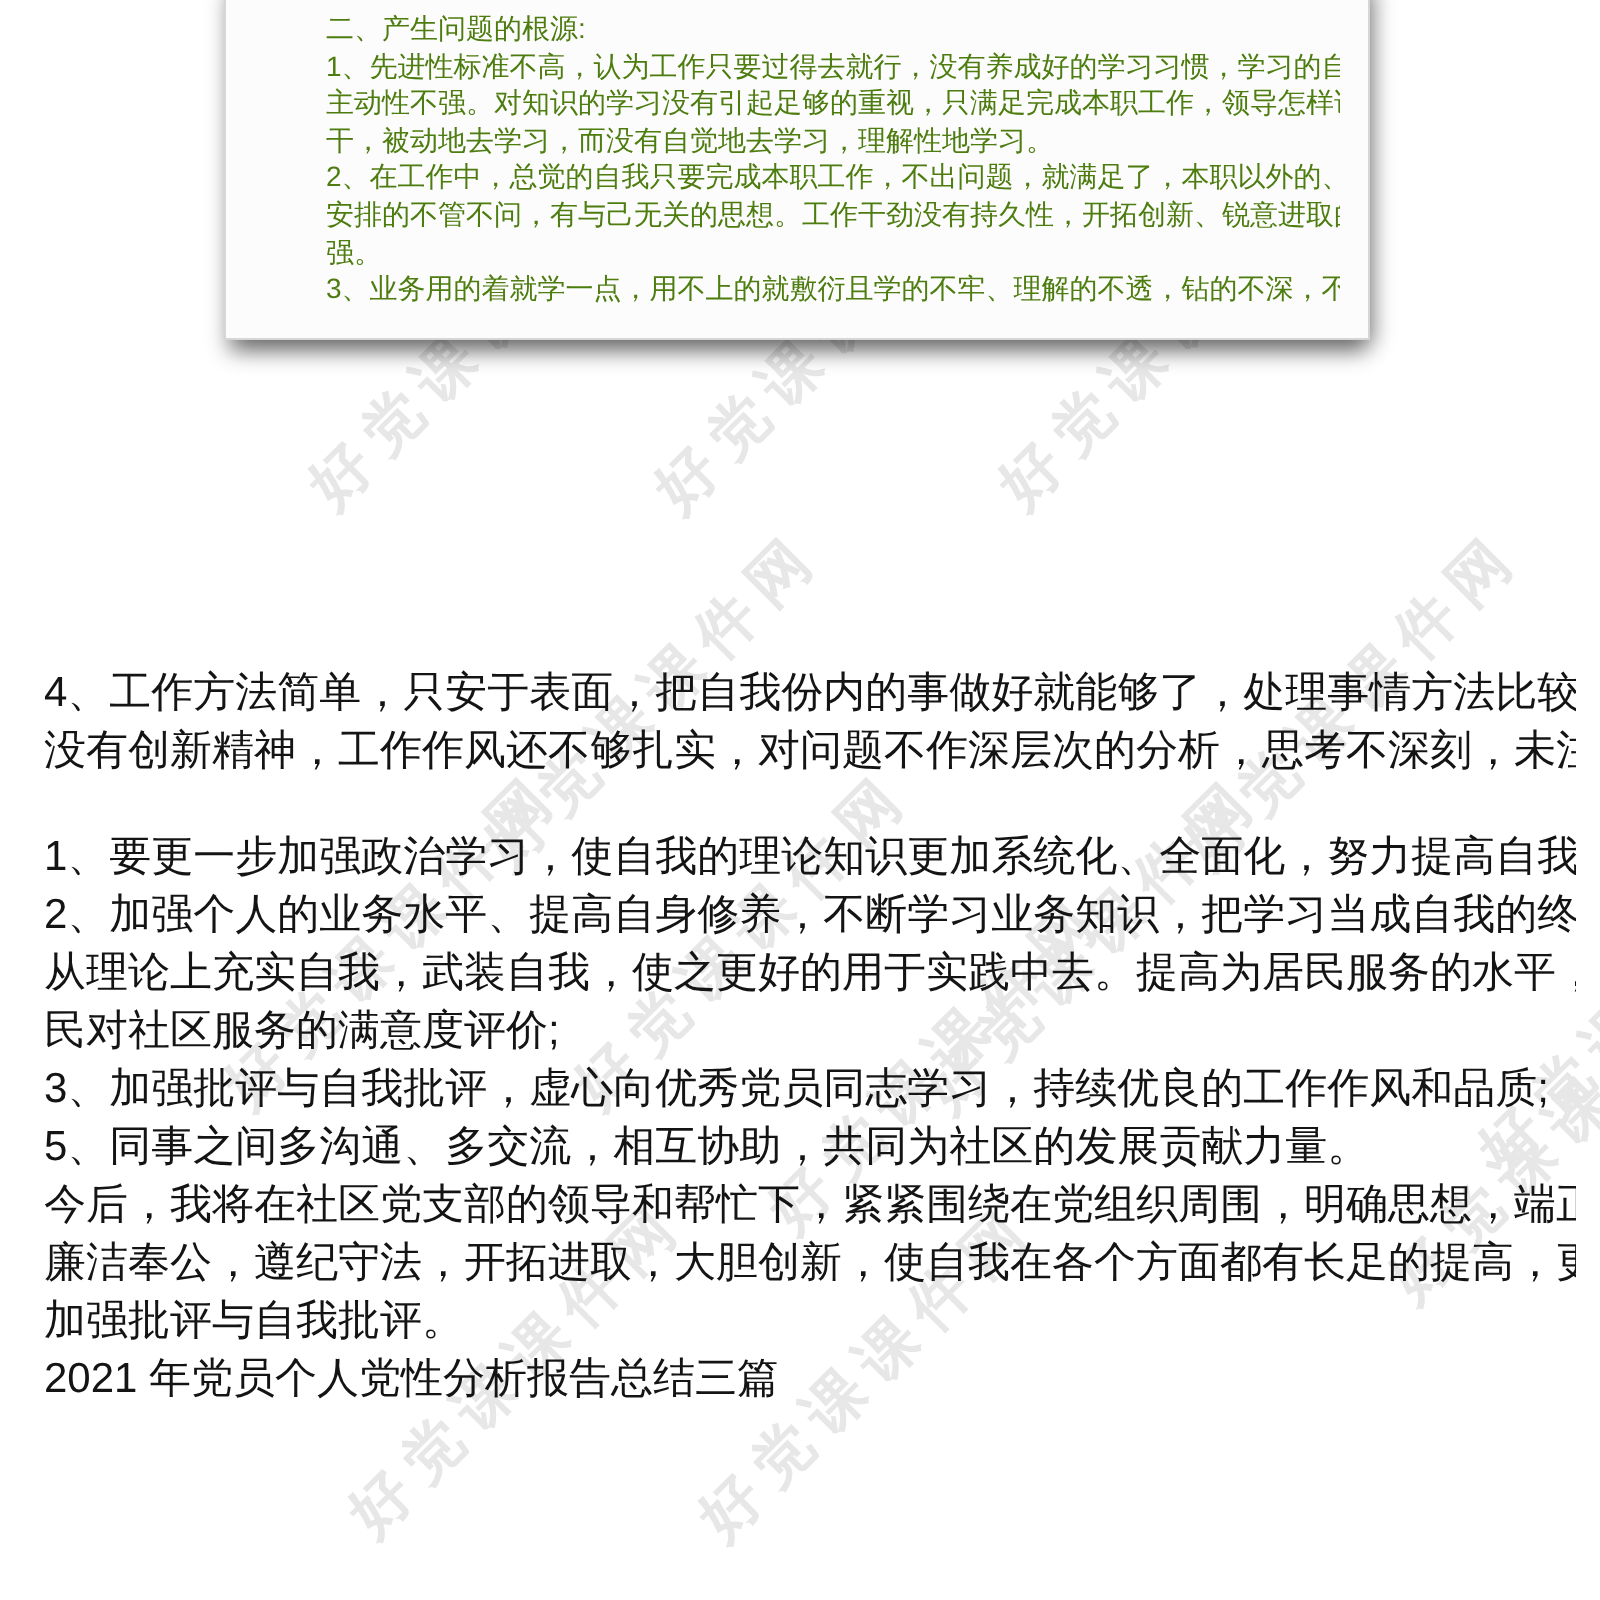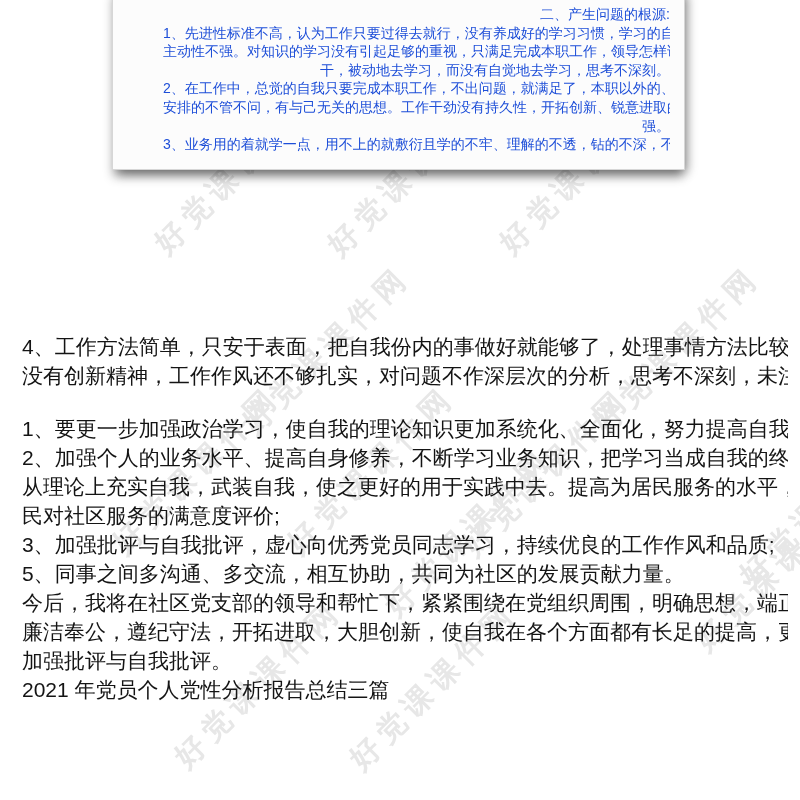--- a/index.html
+++ b/index.html
@@ -21,21 +21,21 @@
     font-size:21px;line-height:29px;white-space:nowrap;overflow:hidden;
   }
   .block-gap{margin-top:24px;}
   .snippet-card{
     position:absolute;left:112px;top:-14px;width:573px;height:184px;
     box-sizing:border-box;padding:18px 14px 0 50px;overflow:hidden;
     background:#fcfcfc;border:1px solid #d6d6d6;z-index:3;
     box-shadow:0 8px 10px -2px rgba(0,0,0,0.45), 6px 5px 10px -3px rgba(0,0,0,0.28);
   }
   .card-line{
-    font-size:14px;line-height:18.6px;color:#1d4ed8;white-space:nowrap;overflow:hidden;text-align:right;
+    font-size:14px;line-height:18.6px;color:#4d7c0f;white-space:nowrap;overflow:hidden;
   }
 </style>
 </head>
 <body>
 
 <div class="page">
 
   <div class="watermark-layer">
       <span class="watermark" style="left: 160px; top: 228px; color: rgb(231, 231, 231);">好党课课件网</span>
       <span class="watermark" style="left: 333px; top: 230px; color: rgb(231, 231, 231);">好党课课件网</span>
@@ -69,21 +69,21 @@
         <div class="body-line">加强批评与自我批评。</div>
         <div class="body-line">2021 年党员个人党性分析报告总结三篇</div>
       </div>
   </div>
 
   <div class="snippet-card">
     <div>
         <div class="card-line">二、产生问题的根源:</div>
         <div class="card-line">1、先进性标准不高，认为工作只要过得去就行，没有养成好的学习习惯，学习的自觉性、</div>
         <div class="card-line">主动性不强。对知识的学习没有引起足够的重视，只满足完成本职工作，领导怎样说就怎样</div>
-        <div class="card-line">干，被动地去学习，而没有自觉地去学习，思考不深刻。</div>
+        <div class="card-line">干，被动地去学习，而没有自觉地去学习，理解性地学习。</div>
         <div class="card-line">2、在工作中，总觉的自我只要完成本职工作，不出问题，就满足了，本职以外的、领导不</div>
         <div class="card-line">安排的不管不问，有与己无关的思想。工作干劲没有持久性，开拓创新、锐意进取的意识不</div>
         <div class="card-line">强。</div>
         <div class="card-line">3、业务用的着就学一点，用不上的就敷衍且学的不牢、理解的不透，钻的不深，不愿过多</div>
       </div>
   </div>
 
 </div>
 
 </body></html>

